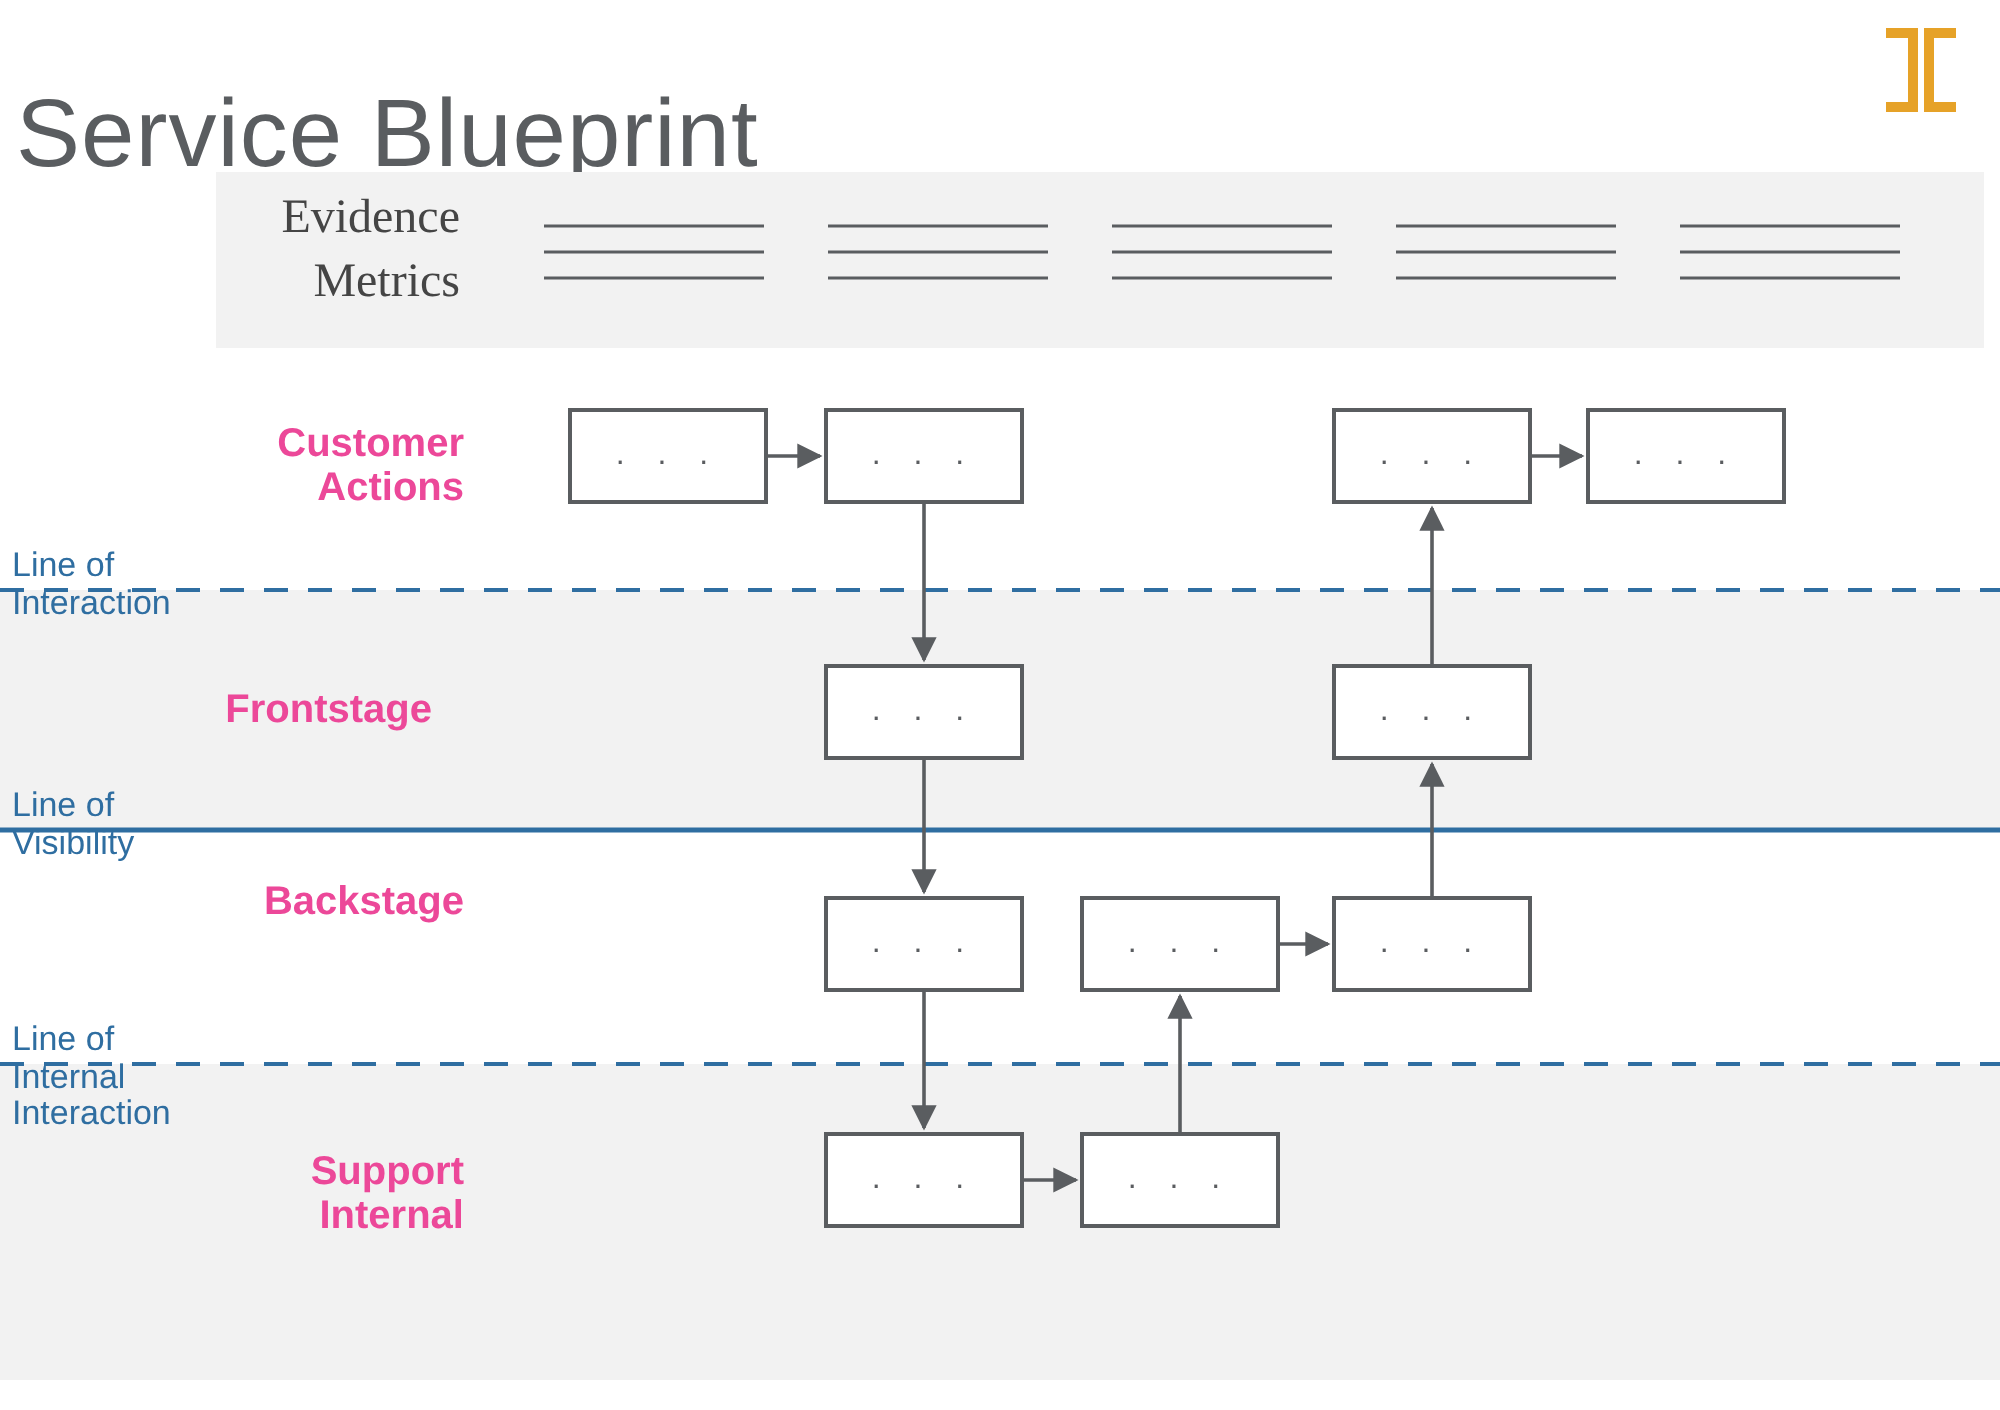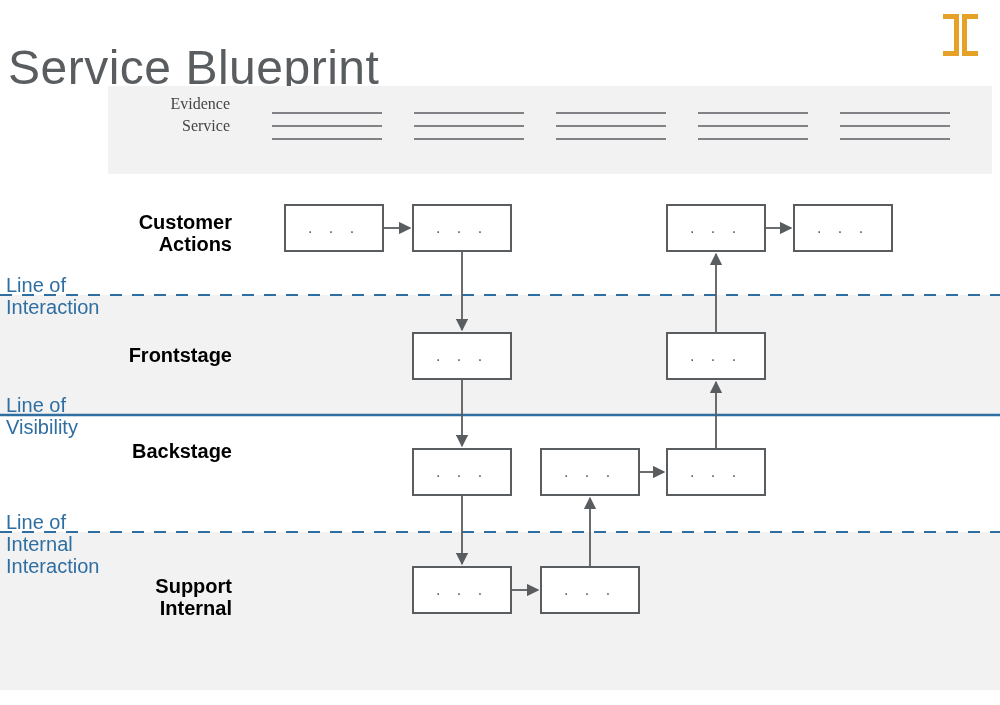--- a/index.html
+++ b/index.html
@@ -8,23 +8,23 @@
   .logo { position: absolute; right: 22px; top: 14px; display:flex; gap:3px; }
   .logo-bracket-l, .logo-bracket-r {
     width: 16px; height: 42px;
     border-top: 5px solid #e6a228;
     border-bottom: 5px solid #e6a228;
   }
   .logo-bracket-l { border-right: 5px solid #e6a228; }
   .logo-bracket-r { border-left: 5px solid #e6a228; }
   .diagram { position: absolute; left: 0; top: 0; width: 1000px; height: 705px; }
   .band-gray { position:absolute; background:#f2f2f2; }
-  .row-label { position:absolute; text-align:right; font-weight:700; color:#000000; font-size:20px; line-height:1.1; }
-  .separator-label { position:absolute; color:#2f6ea1; font-size:20px; line-height:1.1; }
-  .evidence-labels { position:absolute; text-align:right; font-size:16px; color:#454545; font-family: Georgia, 'Times New Roman', serif; line-height:1.35; }
+  .row-label { position:absolute; text-align:right; font-weight:700; color:#ec4899; font-size:20px; line-height:1.1; }
+  .separator-label { position:absolute; color:#2f6ea1; font-size:17px; line-height:1.1; }
+  .evidence-labels { position:absolute; text-align:right; font-size:24px; color:#454545; font-family: Georgia, 'Times New Roman', serif; line-height:1.35; }
   .box { position:absolute; border:2px solid #5a5d60; background:#fff; display:flex; align-items:center; justify-content:center; font-size:16px; color:#5a5d60; letter-spacing:6px; }
   svg.overlay { position:absolute; left:0; top:0; width:1000px; height:705px; pointer-events:none; }
 </style>
 </head>
 <body>
 
 <div class="diagram">
 
   <h1 class="title">Service Blueprint</h1>
 
@@ -32,28 +32,28 @@
     <div class="logo-bracket-l"></div>
     <div class="logo-bracket-r"></div>
   </div>
 
   <div class="band-gray" style="left:108px; top:86px; width:884px; height:88px;"></div>
   <div class="band-gray" style="left:0; top:295px; width:1000px; height:120px;"></div>
   <div class="band-gray" style="left:0; top:532px; width:1000px; height:158px;"></div>
 
   <div class="evidence-labels" style="left:110px; top:93px; width:120px;">
     <div>Evidence</div>
-    <div>Service</div>
+    <div>Metrics</div>
   </div>
 
   <div class="row-label" style="left:92px; top:211px; width:140px;">
     <span style="display: block; white-space: pre-line;">Customer
 Actions</span>
   </div>
-  <div class="row-label" style="left:92px; top:344px; width:140px;text-align:right;">
+  <div class="row-label" style="left:76px; top:344px; width:140px;text-align:right;">
     <span>Frontstage</span>
   </div>
   <div class="row-label" style="left:92px; top:440px; width:140px;">
     <span>Backstage</span>
   </div>
   <div class="row-label" style="left:92px; top:575px; width:140px;">
     <span style="display: block; white-space: pre-line;">Support
 Internal</span>
   </div>
 

